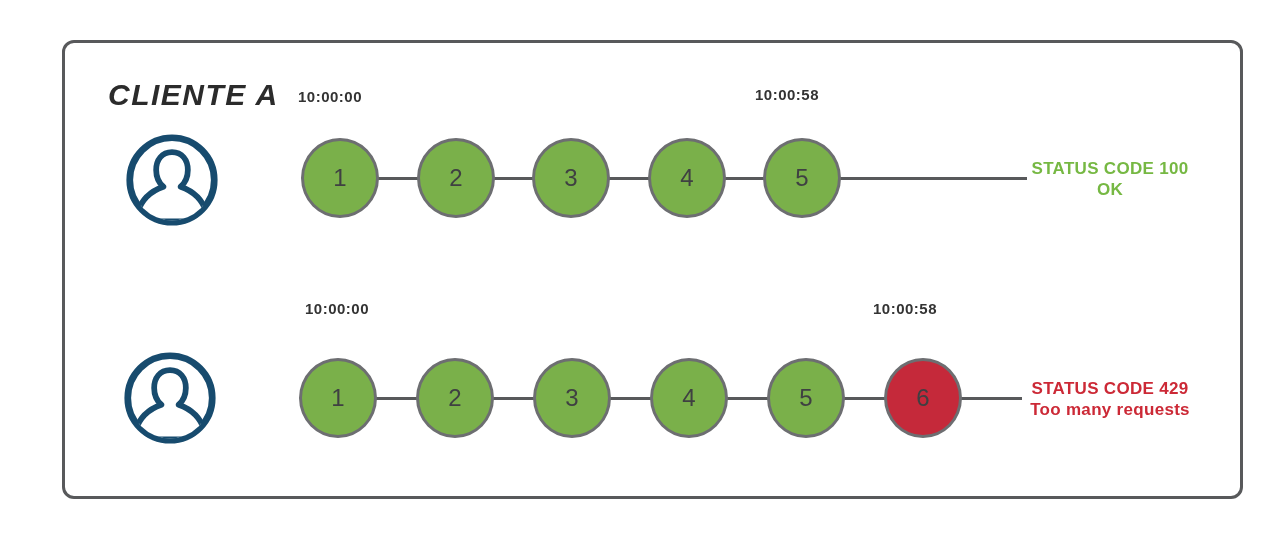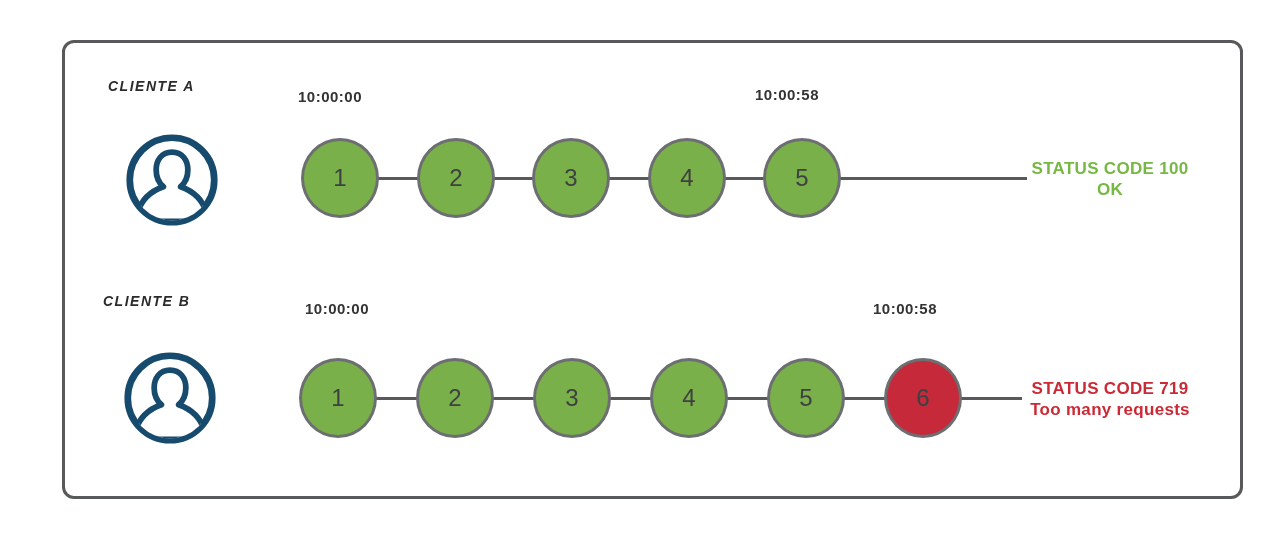--- a/index.html
+++ b/index.html
@@ -26,21 +26,21 @@
     width:1181px;height:459px;
     border:3px solid var(--line);
     border-radius:12px;
   }
   .client-row{position:absolute;left:62px;width:1178px;height:175px;}
   .row-a{top:70px;}
   .row-b{top:288px;}
 
   .client-label{
     position:absolute;
-    font-size:14px;font-weight:bold;font-style:italic;
+    font-size:30px;font-weight:bold;font-style:italic;
     letter-spacing:1.5px;color:var(--label);
   }
   .row-a .client-label{left:46px;top:8px;}
   .row-b .client-label{left:41px;top:5px;}
 
   .avatar{position:absolute;width:96px;height:96px;}
   .row-a .avatar{left:62px;top:62px;}
   .row-b .avatar{left:60px;top:62px;}
 
   .timestamp{
@@ -126,21 +126,20 @@
         </div>
       </div>
 
     <div class="status-text" style="color: rgb(118, 184, 67);">
       <div>STATUS CODE 100</div>
       <div>OK</div>
     </div>
   </section>
 
   <section class="client-row row-b">
-    <div class="client-label">CLIENTE B</div>
 
     <div class="avatar">
       <svg viewBox="0 0 100 100" width="96" height="96" aria-hidden="true">
         <defs>
             <clipPath id="avclip-b">
               <circle cx="50" cy="50" r="42"></circle>
             </clipPath>
           </defs>
         <circle cx="50" cy="50" r="44" fill="none" stroke="var(--avatar)" stroke-width="7"></circle>
         <g clip-path="url(#avclip-b)">
@@ -168,17 +167,17 @@
         </div>
         <div class="request-circle" style="left: 705px; background: rgb(122, 176, 74);">
           <span>5</span>
         </div>
         <div class="request-circle" style="left: 822px; background: rgb(197, 41, 58);">
           <span>6</span>
         </div>
       </div>
 
     <div class="status-text" style="color: rgb(204, 41, 54);">
-      <div>STATUS CODE 719</div>
+      <div>STATUS CODE 429</div>
       <div>Too many requests</div>
     </div>
   </section>
 </div>
 
 </body></html>

